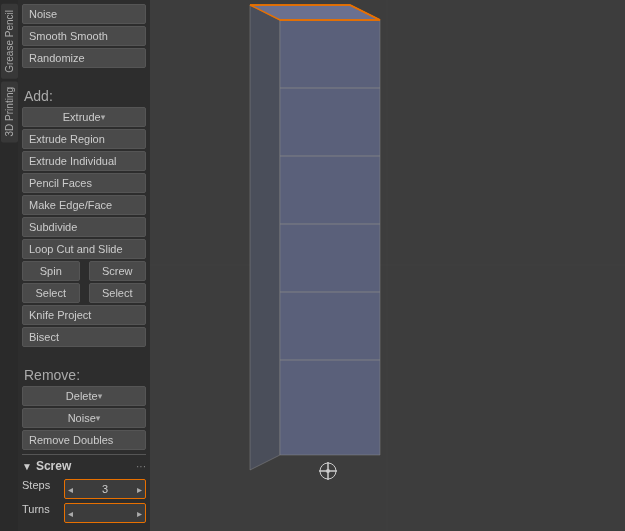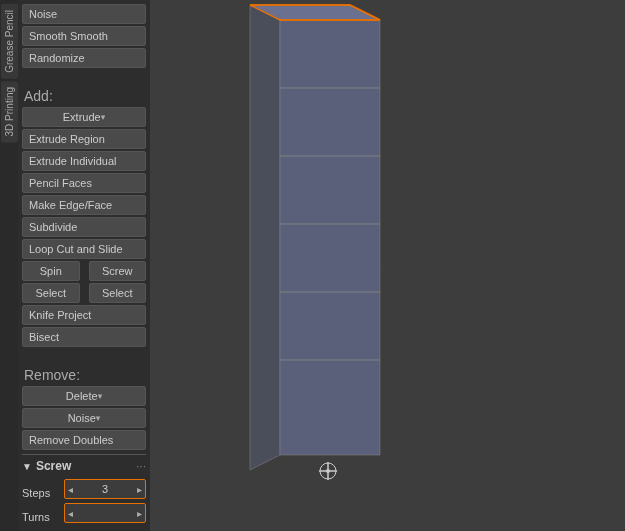--- a/index.html
+++ b/index.html
@@ -137,21 +137,21 @@
       font-weight: bold;
     }
     .screw-dots {
       margin-left: auto;
       color: #888;
       font-size: 10px;
     }
 
     .property-row {
       display: flex;
-      align-items: flex-end;
+      align-items: flex-start;
       margin-bottom: 4px;
     }
     .property-label {
       color: #ccc;
       font-size: 11px;
       width: 42px;
       min-width: 42px;
     }
     .property-input {
       flex: 1;

